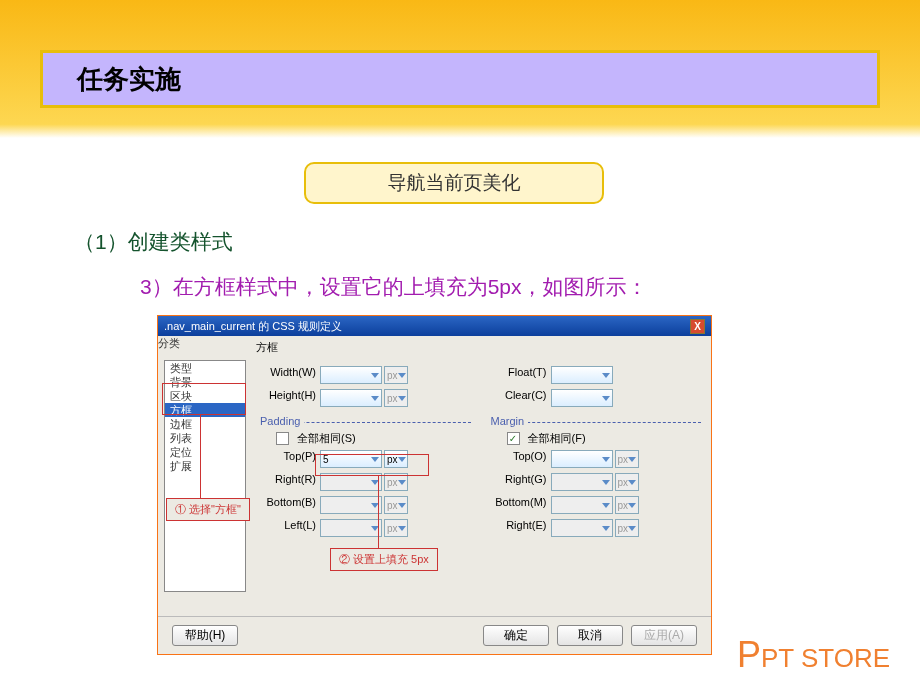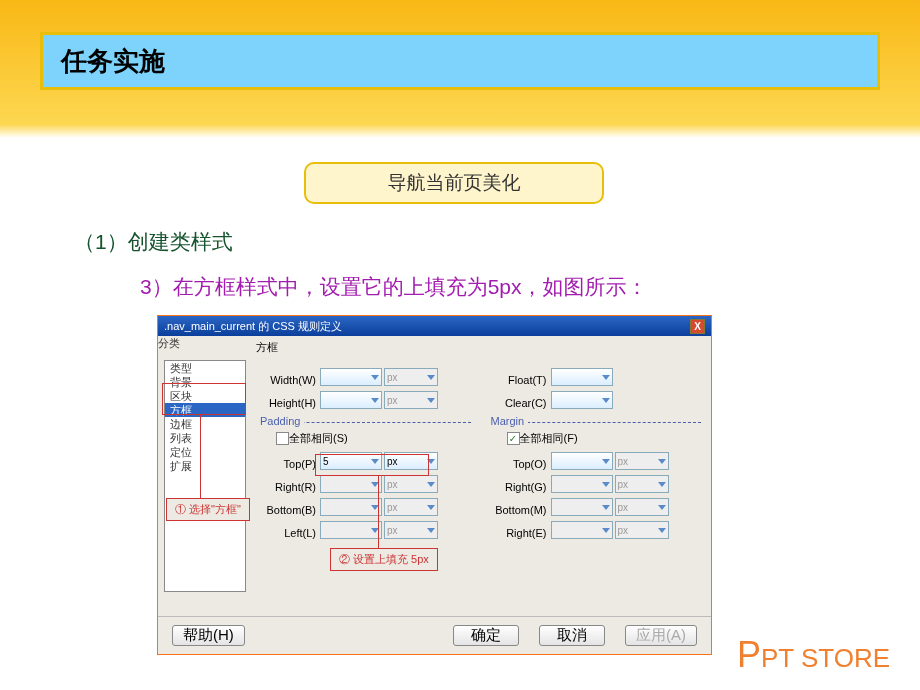--- a/index.html
+++ b/index.html
@@ -1,45 +1,45 @@
 <!DOCTYPE html>
 <html><head>
 <meta charset="utf-8">
 <style>
 *{margin:0;padding:0;box-sizing:border-box;font-family:"Microsoft YaHei",SimSun,sans-serif}
 body{width:920px;height:690px;background:linear-gradient(to bottom,#f9b815 0%,#fdd751 18%,#fff 20%);position:relative;overflow:hidden}
-.title-box{position:absolute;left:40px;top:32px;width:840px;height:58px;border:3px solid #e8be0a;background:#7dd3fc;display:flex;align-items:center;padding-left:18px}
+.title-box{position:absolute;left:40px;top:50px;width:840px;height:58px;border:3px solid #e8be0a;background:#c4b5fd;display:flex;align-items:center;padding-left:34px}
 .title-text{font-size:26px;font-weight:bold;color:#000}
 .tag-box{position:absolute;left:304px;top:162px;width:300px;height:42px;background:#fff5cc;border:2px solid #e8be0a;border-radius:10px;display:flex;align-items:center;justify-content:center;font-size:19px;color:#333}
 .heading1{position:absolute;left:74px;top:228px;font-size:21px;color:#14532d}
 .heading2{position:absolute;left:140px;top:273px;font-size:21px;color:#a21caf}
 .dialog{position:absolute;left:157px;top:315px;width:555px;background:#eceae3;border:1px solid #f97316;font-size:11px}
 .dlg-title{background:linear-gradient(to bottom,#2b66c4,#0c3f9c);color:#fff;height:20px;display:flex;align-items:center;padding:0 6px;justify-content:space-between}
 .dlg-close{width:15px;height:15px;background:#d64b2f;border:1px solid #873;display:flex;align-items:center;justify-content:center;color:#fff;font-size:10px;font-weight:bold}
 .dlg-body{display:flex;height:280px}
 .sidebar{width:82px;background:#fff;border:1px solid #888;margin:6px 0 14px 6px;position:relative}
 .sidebar-label{position:absolute;top:-18px;left:0;font-size:11px;color:#333}
 .sidebar-item{padding:0 5px;font-size:11px;line-height:14px;color:#333}
 .sidebar-item.sel{background:#2b66c4;color:#fff}
 .panel{flex:1;padding:4px 10px;position:relative}
 .panel-title{font-size:11px;margin-bottom:8px}
-.row{display:flex;align-items:flex-end;margin:3px 0;height:20px}
+.row{display:flex;align-items:flex-start;margin:3px 0;height:20px}
 .lbl{width:62px;text-align:right;font-size:11px;padding-right:2px}
-.dd{width:54px;height:18px;border:1px solid #8ab;background:linear-gradient(#fff,#dbeeff);display:flex;align-items:center;justify-content:space-between;padding:0 2px;font-size:10px;margin-left:2px}
+.dd{width:24px;height:18px;border:1px solid #8ab;background:linear-gradient(#fff,#dbeeff);display:flex;align-items:center;justify-content:space-between;padding:0 2px;font-size:10px;margin-left:2px}
 .dd.w{width:62px}
 .dd.dis{background:#eee;color:#999}
 .arrow{width:0;height:0;border-left:4px solid transparent;border-right:4px solid transparent;border-top:5px solid #5a8bc8}
 .group{display:flex;gap:16px;margin-top:4px}
 .col{flex:1}
 .fieldset{border-top:1px dashed #4a5fae;padding-top:4px;position:relative}
 .fieldset-label{position:absolute;top:-8px;left:0;background:#eceae3;padding:0 4px;font-size:11px;color:#4a5fae}
-.chk-row{display:flex;align-items:center;margin:4px 0 4px 20px;gap:0}
+.chk-row{display:flex;align-items:center;margin:4px 0 4px 20px;gap:8px}
 .chk{width:13px;height:13px;border:1px solid #888;background:#fff;display:flex;align-items:center;justify-content:center;font-size:10px;color:#2a7a2a}
 .btn-bar{display:flex;justify-content:space-between;padding:8px 14px;border-top:1px solid #bbb}
-.btn{min-width:66px;height:21px;border:1px solid #888;background:linear-gradient(#fff,#e4e4e4);font-size:15px;display:flex;align-items:center;justify-content:center;padding:0 10px;border-radius:3px}
+.btn{min-width:66px;height:21px;border:1px solid #888;background:linear-gradient(#fff,#e4e4e4);font-size:12px;display:flex;align-items:center;justify-content:center;padding:0 10px;border-radius:3px}
 .btn.dis{color:#aaa}
 .red-box{border:1.5px solid #c33;position:absolute}
 .callout{position:absolute;border:1px solid #c33;color:#c33;font-size:11px;padding:3px 8px;background:#eceae3}
 .callout-line{position:absolute;background:#c33}
 .logo{position:absolute;right:30px;bottom:14px;font-family:"Comic Sans MS",cursive;font-weight:normal;font-size:26px;color:#f08030}
 .logo .big{font-size:36px}
 </style>
 </head>
 <body>
 
@@ -216,21 +216,21 @@
                 <span>px</span>
                 <span class="arrow"></span>
               </span>
           </div>
         </div>
       </div>
     </div>
   </div>
   <div class="btn-bar">
     <span class="btn">帮助(H)</span>
-    <div style="display:flex;gap:20px">
+    <div style="display:flex;gap:8px">
       <span class="btn">确定</span>
       <span class="btn">取消</span>
       <span class="btn dis">应用(A)</span>
     </div>
   </div>
 </div>
 
 <div class="red-box" style="left:162px;top:383px;width:84px;height:32px"></div>
 <div class="red-box" style="left:315px;top:454px;width:114px;height:22px"></div>
 

